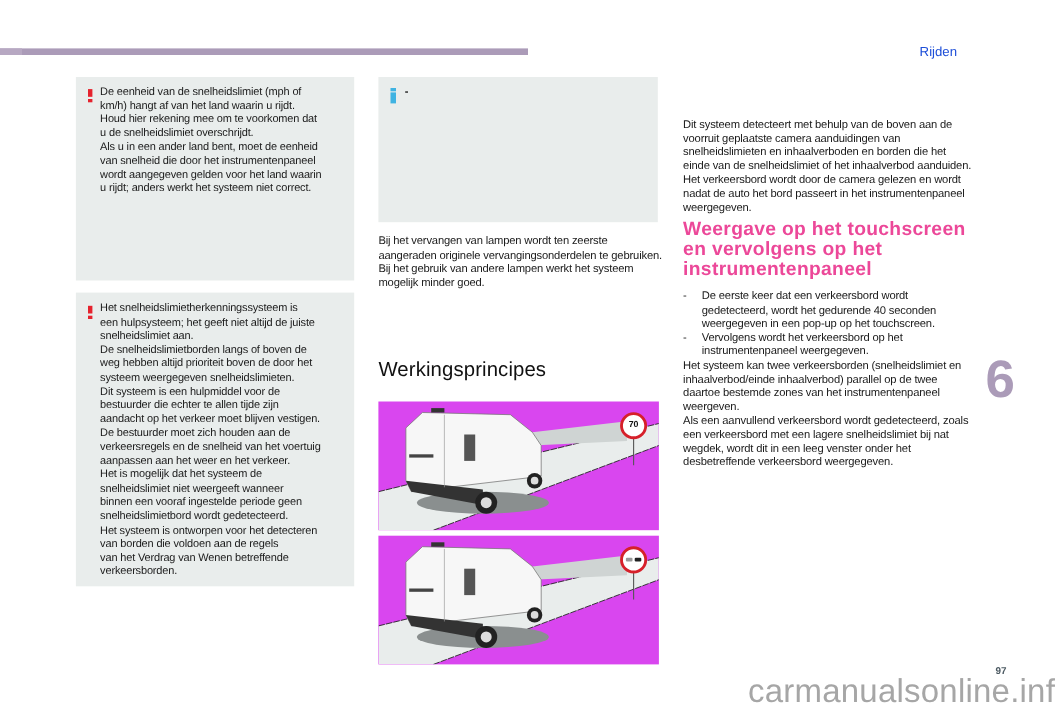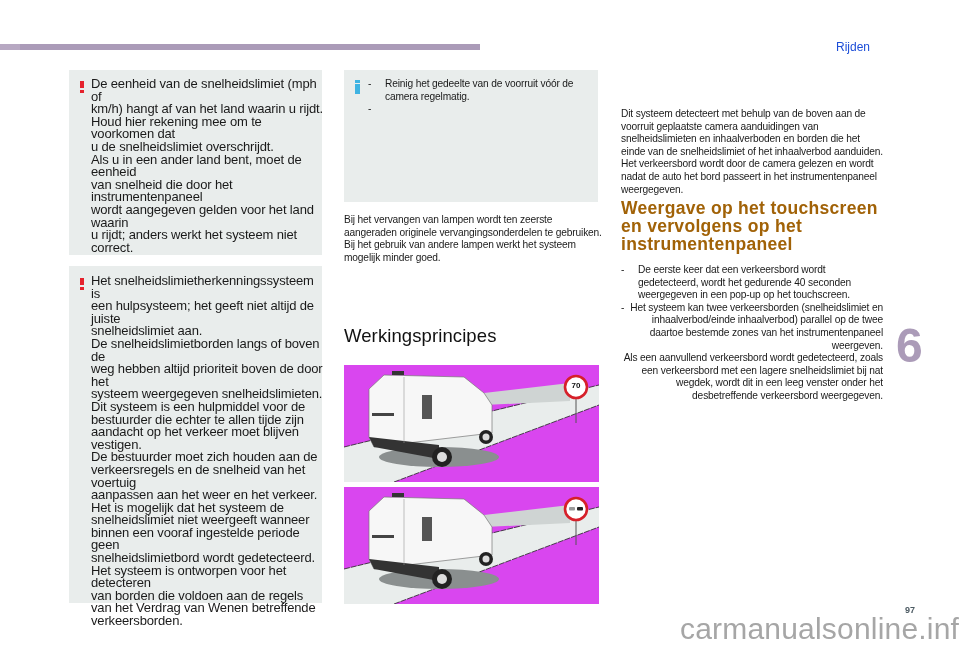--- a/index.html
+++ b/index.html
@@ -38,21 +38,21 @@
       font-size: 12px;
       color: #1d4ed8;
     }
     .box {
       position: absolute;
       background: #e9edec;
       box-sizing: border-box;
     }
     .box-text {
       position: absolute;
-      font-size: 13px;
+      font-size: 10px;
       line-height: 12.6px;
       color: #1a1a1a;
       letter-spacing: -0.15px;
       white-space: pre-line;
     }
     .warn-icon {
       position: absolute;
       width: 4px;
       height: 11px;
     }
@@ -114,21 +114,21 @@
       font-size: 18.5px;
       font-weight: normal;
       color: #111;
       letter-spacing: 0.1px;
     }
     .heading-2 {
       position: absolute;
       font-size: 17.5px;
       line-height: 18px;
       font-weight: bold;
-      color: #a16207;
+      color: #ec4899;
       letter-spacing: 0.3px;
     }
     .chapter-num {
       position: absolute;
       left: 896px;
       top: 318px;
       font-size: 48px;
       font-weight: bold;
       color: #ab9bb8;
     }
@@ -173,21 +173,21 @@
   <div class="box-text" style="left:22px; top:8px; width:232px;">De eenheid van de snelheidslimiet (mph of
 km/h) hangt af van het land waarin u rijdt.
 Houd hier rekening mee om te voorkomen dat
 u de snelheidslimiet overschrijdt.
 Als u in een ander land bent, moet de eenheid
 van snelheid die door het instrumentenpaneel
 wordt aangegeven gelden voor het land waarin
 u rijdt; anders werkt het systeem niet correct.</div>
 </div>
 
-<div class="box" style="left:69px; top:266px; width:253px; height:337px;">
+<div class="box" style="left:69px; top:266px; width:253px; height:267px;">
   <div class="warn-icon" style="left:11px; top:12px;">
     <div class="bar"></div>
       <div class="dot"></div>
   </div>
   <div class="box-text" style="left:22px; top:9px; width:232px;">Het snelheidslimietherkenningssysteem is
 een hulpsysteem; het geeft niet altijd de juiste
 snelheidslimiet aan.
 De snelheidslimietborden langs of boven de
 weg hebben altijd prioriteit boven de door het
 systeem weergegeven snelheidslimieten.
@@ -208,21 +208,20 @@
 </div>
 
 <div class="box" style="left:344px; top:70px; width:254px; height:132px;">
   <div class="info-icon" style="left:11px; top:10px;">
     <div class="dot"></div>
       <div class="bar"></div>
   </div>
   <div class="body-text" style="left:24px; top:8px; width:228px;">
     <div class="list-item">
       <span class="dash">-</span>
-      <span>Reinig het gedeelte van de voorruit vóór de camera regelmatig.</span>
     </div>
     <div class="list-item">
       <span class="dash">-</span>
     </div>
   </div>
 </div>
 
 <div class="body-text" style="left:344px; top:214px; width:258px; white-space:pre-line;">Bij het vervangen van lampen wordt ten zeerste aangeraden originele vervangingsonderdelen te gebruiken.
 Bij het gebruik van andere lampen werkt het systeem mogelijk minder goed.</div>
 
@@ -287,22 +286,23 @@
 
 <div class="heading-2" style="left:621px; top:199px; width:260px;">Weergave op het touchscreen en vervolgens op het instrumentenpaneel</div>
 
 <div class="body-text" style="left:621px; top:264px; width:262px;">
   <div class="list-item">
     <span class="dash">-</span>
     <span>De eerste keer dat een verkeersbord wordt gedetecteerd, wordt het gedurende 40 seconden weergegeven in een pop-up op het touchscreen.</span>
   </div>
   <div class="list-item">
     <span class="dash">-</span>
-  </div>
-  <div style="white-space:pre-line;text-align:right;">Het systeem kan twee verkeersborden (snelheidslimiet en inhaalverbod/einde inhaalverbod) parallel op de twee daartoe bestemde zones van het instrumentenpaneel weergeven.
+    <span>Vervolgens wordt het verkeersbord op het instrumentenpaneel weergegeven.</span>
+  </div>
+  <div style="white-space:pre-line;">Het systeem kan twee verkeersborden (snelheidslimiet en inhaalverbod/einde inhaalverbod) parallel op de twee daartoe bestemde zones van het instrumentenpaneel weergeven.
 Als een aanvullend verkeersbord wordt gedetecteerd, zoals een verkeersbord met een lagere snelheidslimiet bij nat wegdek, wordt dit in een leeg venster onder het desbetreffende verkeersbord weergegeven.</div>
 </div>
 
 <div class="chapter-num">6</div>
 
 <div class="page-num">97</div>
 
 <div class="watermark">carmanualsonline.info</div>
 
 </body></html>

